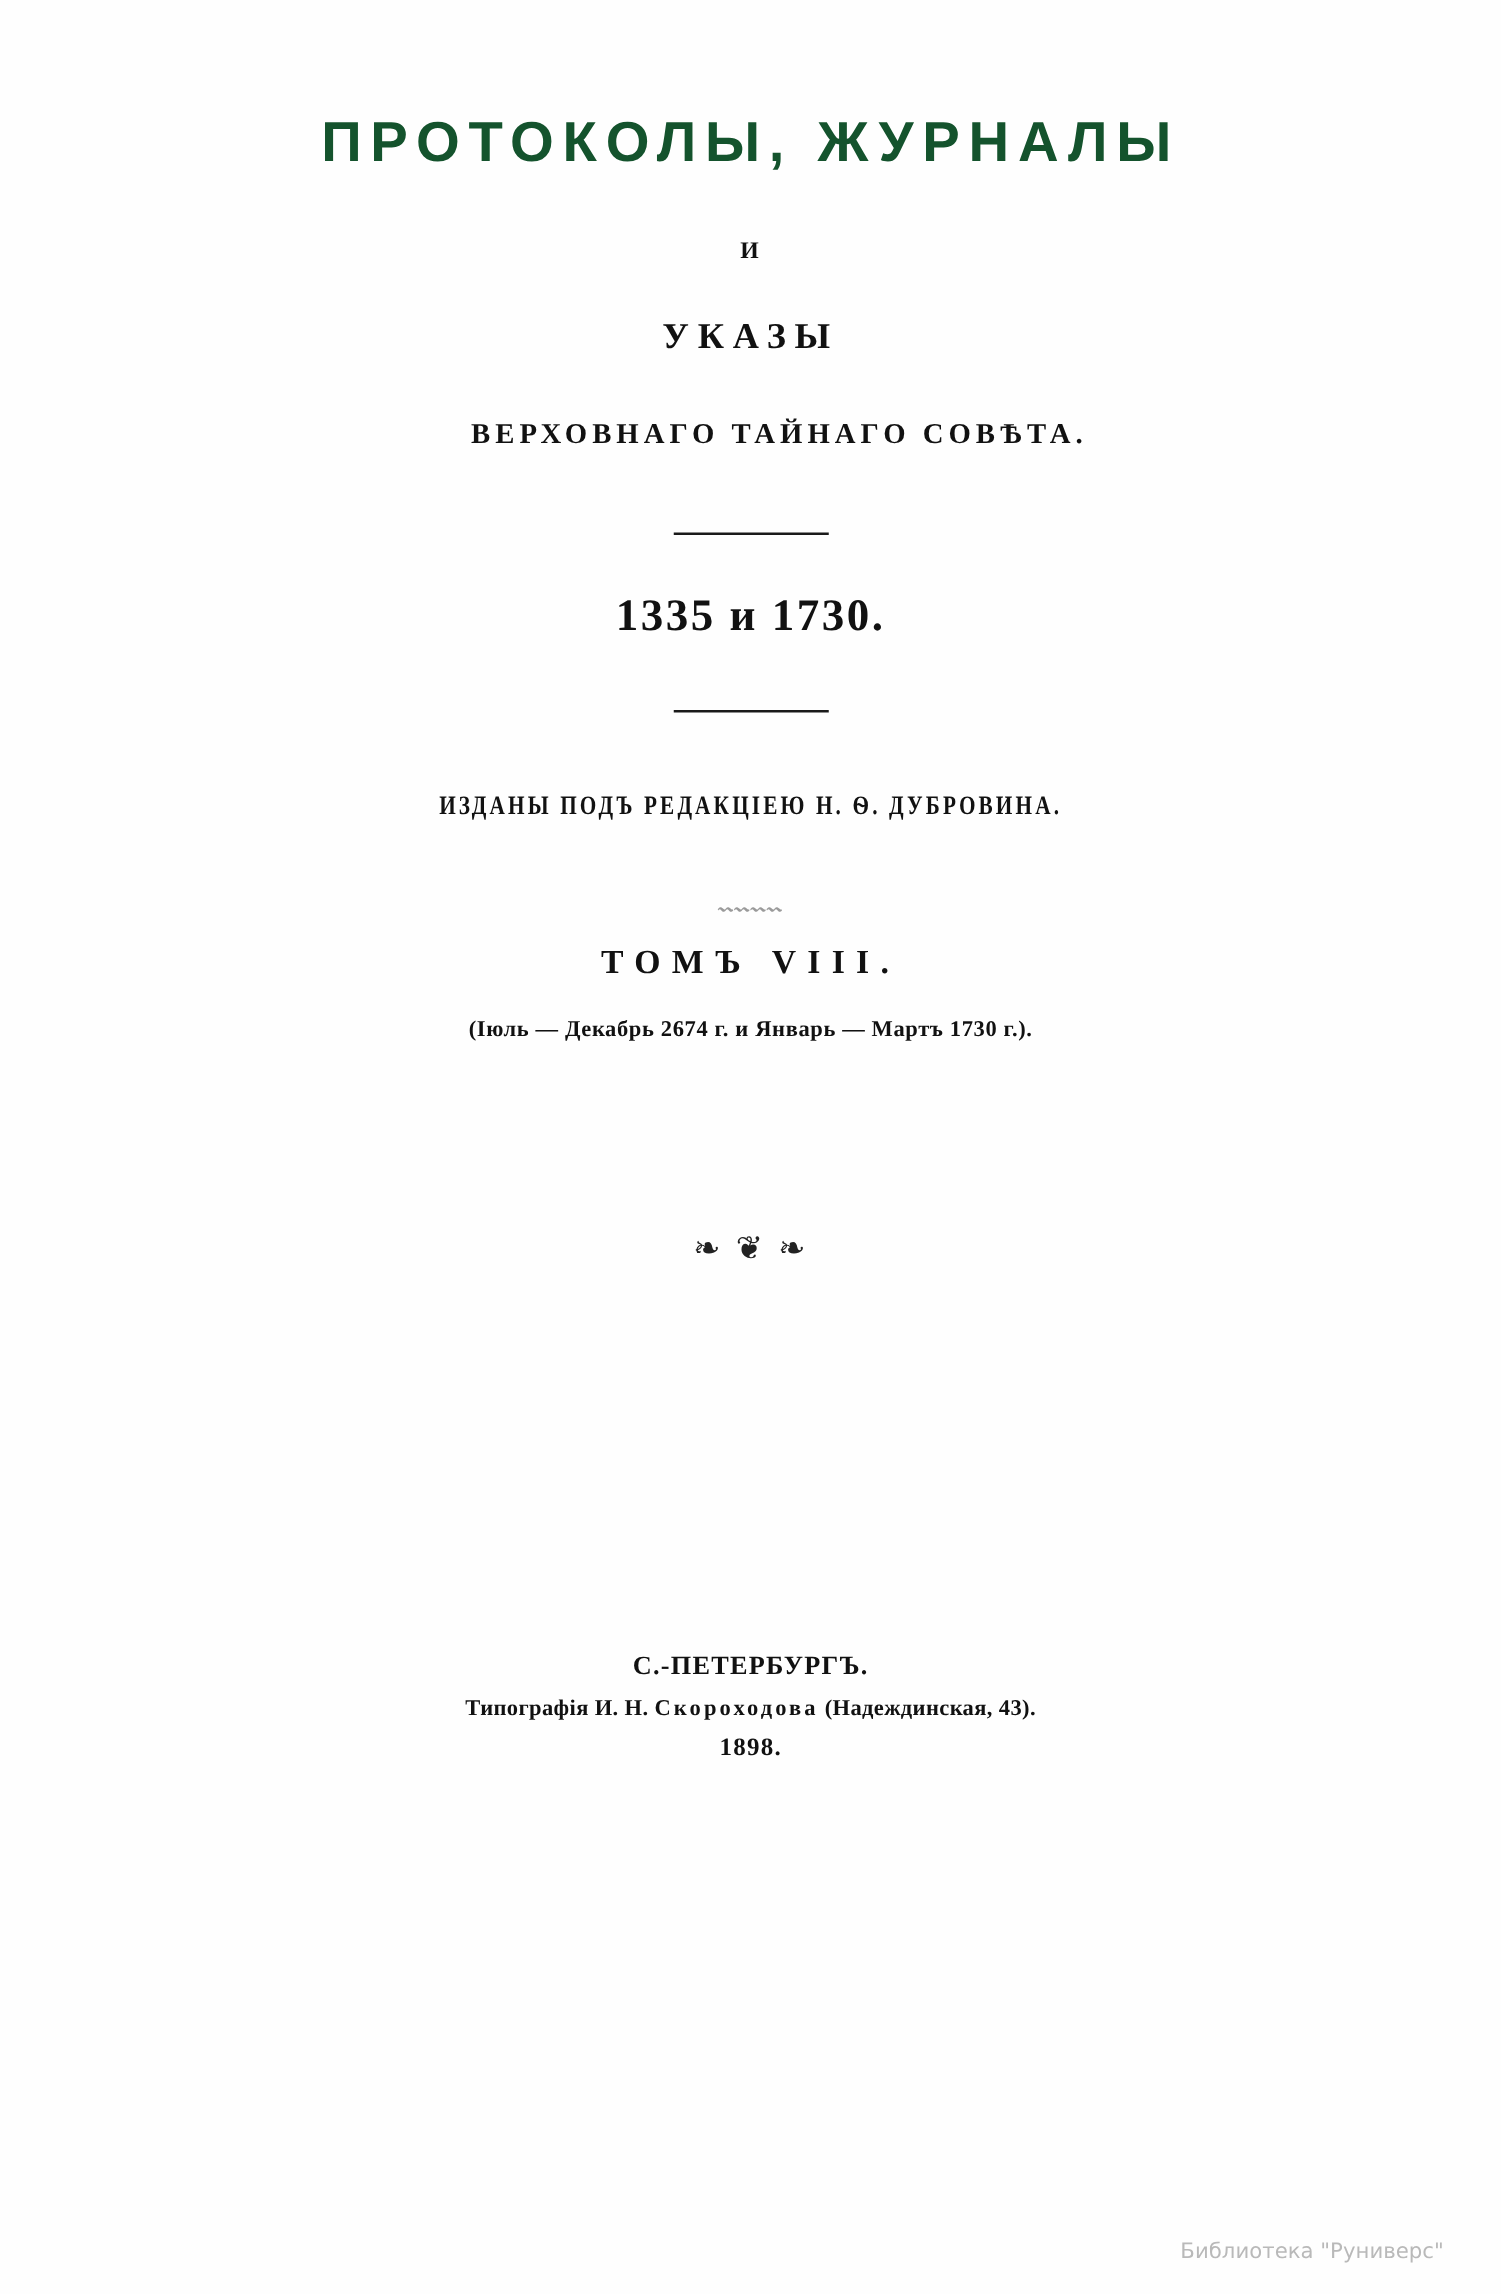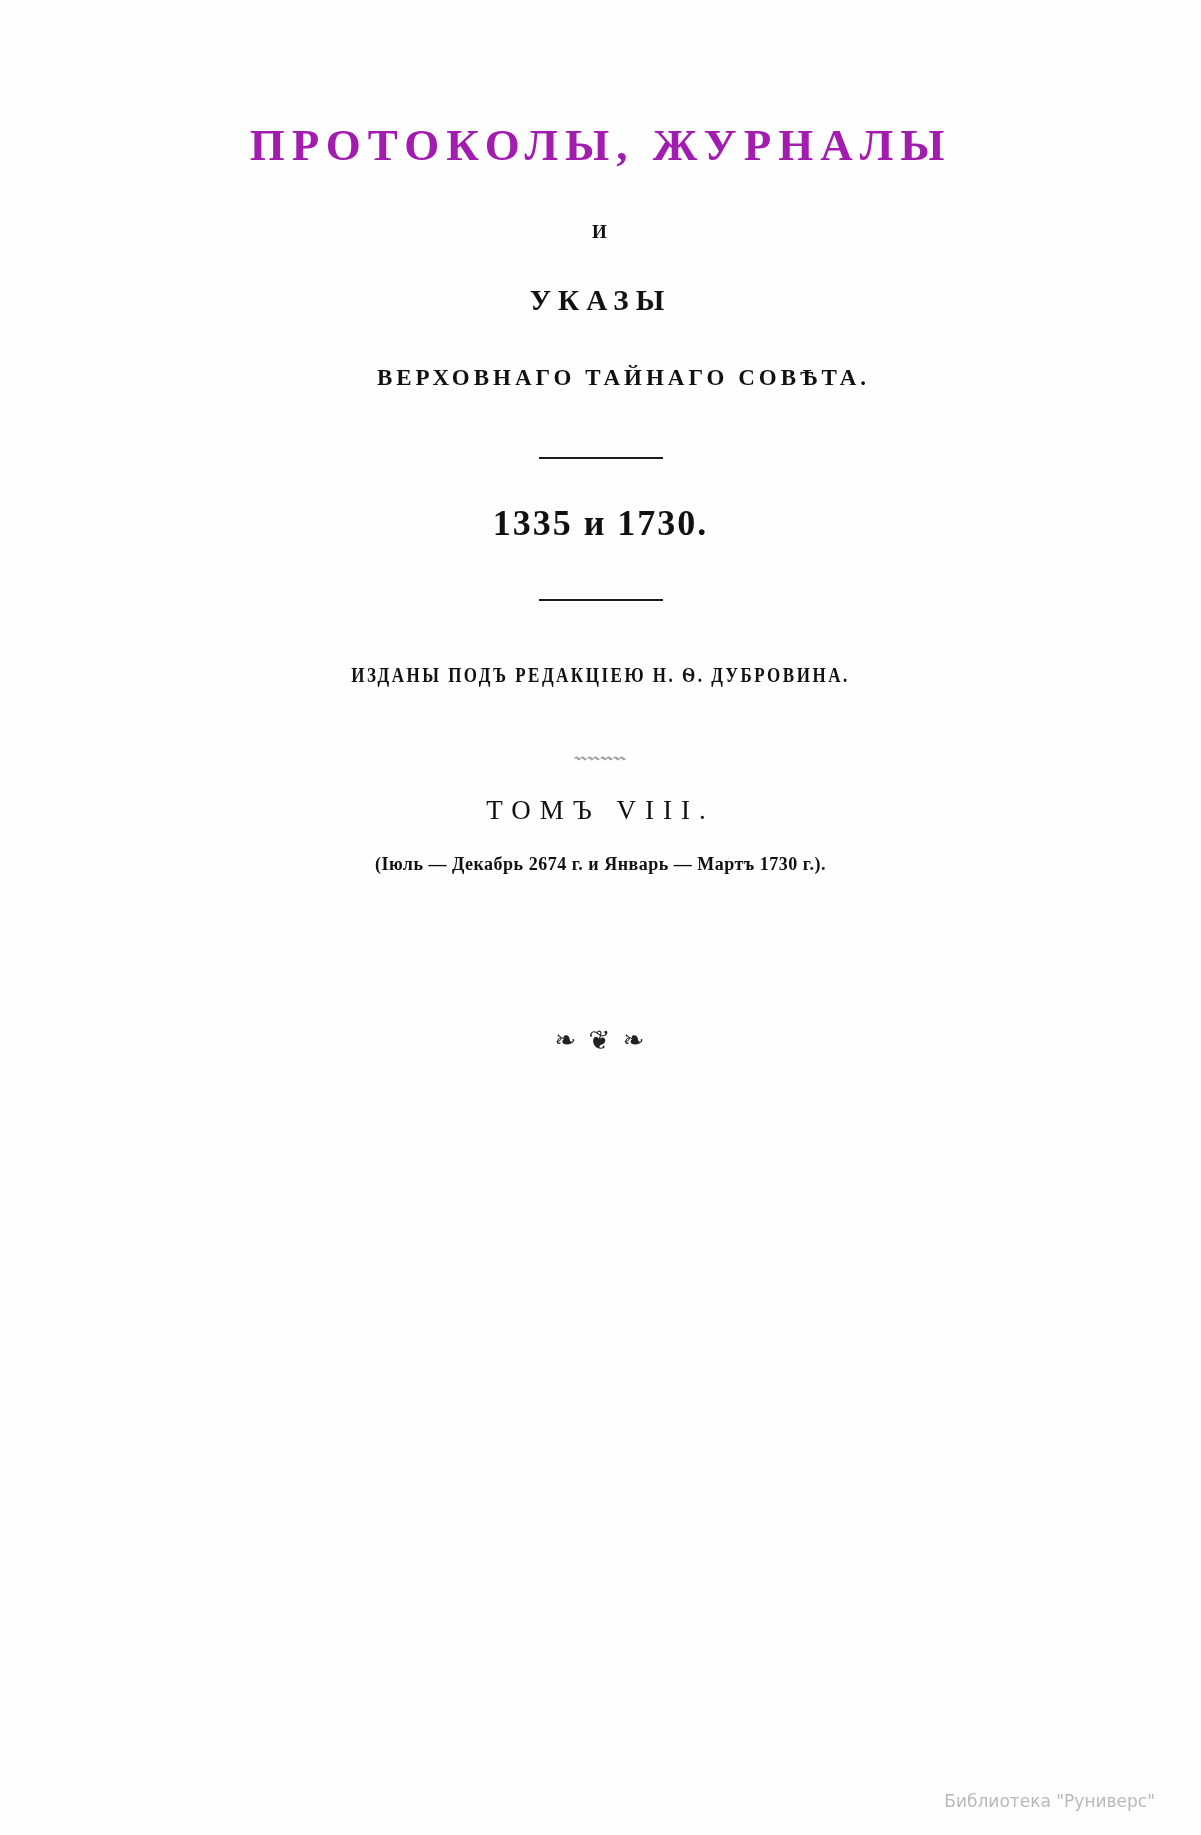--- a/index.html
+++ b/index.html
@@ -23,26 +23,26 @@
   .content {
     position: absolute;
     left: 0;
     right: 0;
     top: 0;
     text-align: center;
   }
 
   
   .title-main {
-    margin-top: 119px;
+    margin-top: 88px;
     font-size: 45px;
     font-weight: 700;
     letter-spacing: 7px;
-    color: #a21caf;
-    font-family: Liberation Serif, serif;
+    color: #14532d;
+    font-family: Liberation Sans, sans-serif;
     white-space: nowrap;
   }
   .title-conj {
     margin-top: 50px;
     font-size: 19px;
     font-weight: 700;
     letter-spacing: 2px;
   }
   .title-sub1 {
     margin-top: 41px;
@@ -85,23 +85,23 @@
 
   .squiggle {
     margin-top: 62px;
     font-size: 12px;
     letter-spacing: 1px;
     color: #9a9a9a;
     font-family: "DejaVu Sans", sans-serif;
   }
 
   .volume {
-    margin-top: 30px;
+    margin-top: 20px;
     font-size: 27px;
-    font-weight: 400;
+    font-weight: 700;
     letter-spacing: 9px;
   }
   .volume-range {
     margin-top: 28px;
     font-size: 18px;
     font-weight: 700;
     letter-spacing: 0.5px;
   }
 
   .ornament {
@@ -174,16 +174,23 @@
     <div class="squiggle">〰〰〰〰</div>
 
     <div class="volume">ТОМЪ VIII.</div>
 
     <div class="volume-range">(Іюль — Декабрь 2674 г. и Январь — Мартъ 1730 г.).</div>
 
     <div class="ornament">❧ ❦ ❧</div>
 
   </div>
 
+  <div class="imprint">
+    <div class="imprint-city">С.-ПЕТЕРБУРГЪ.</div>
+    <div class="imprint-printer">
+      <span>Типографія И. Н. </span><span class="spaced">Скороходова</span><span> (Надеждинская, 43).</span>
+    </div>
+    <div class="imprint-year">1898.</div>
+  </div>
 
   <div class="watermark">Библиотека "Руниверс"</div>
 
 </div>
 
 </body></html>

